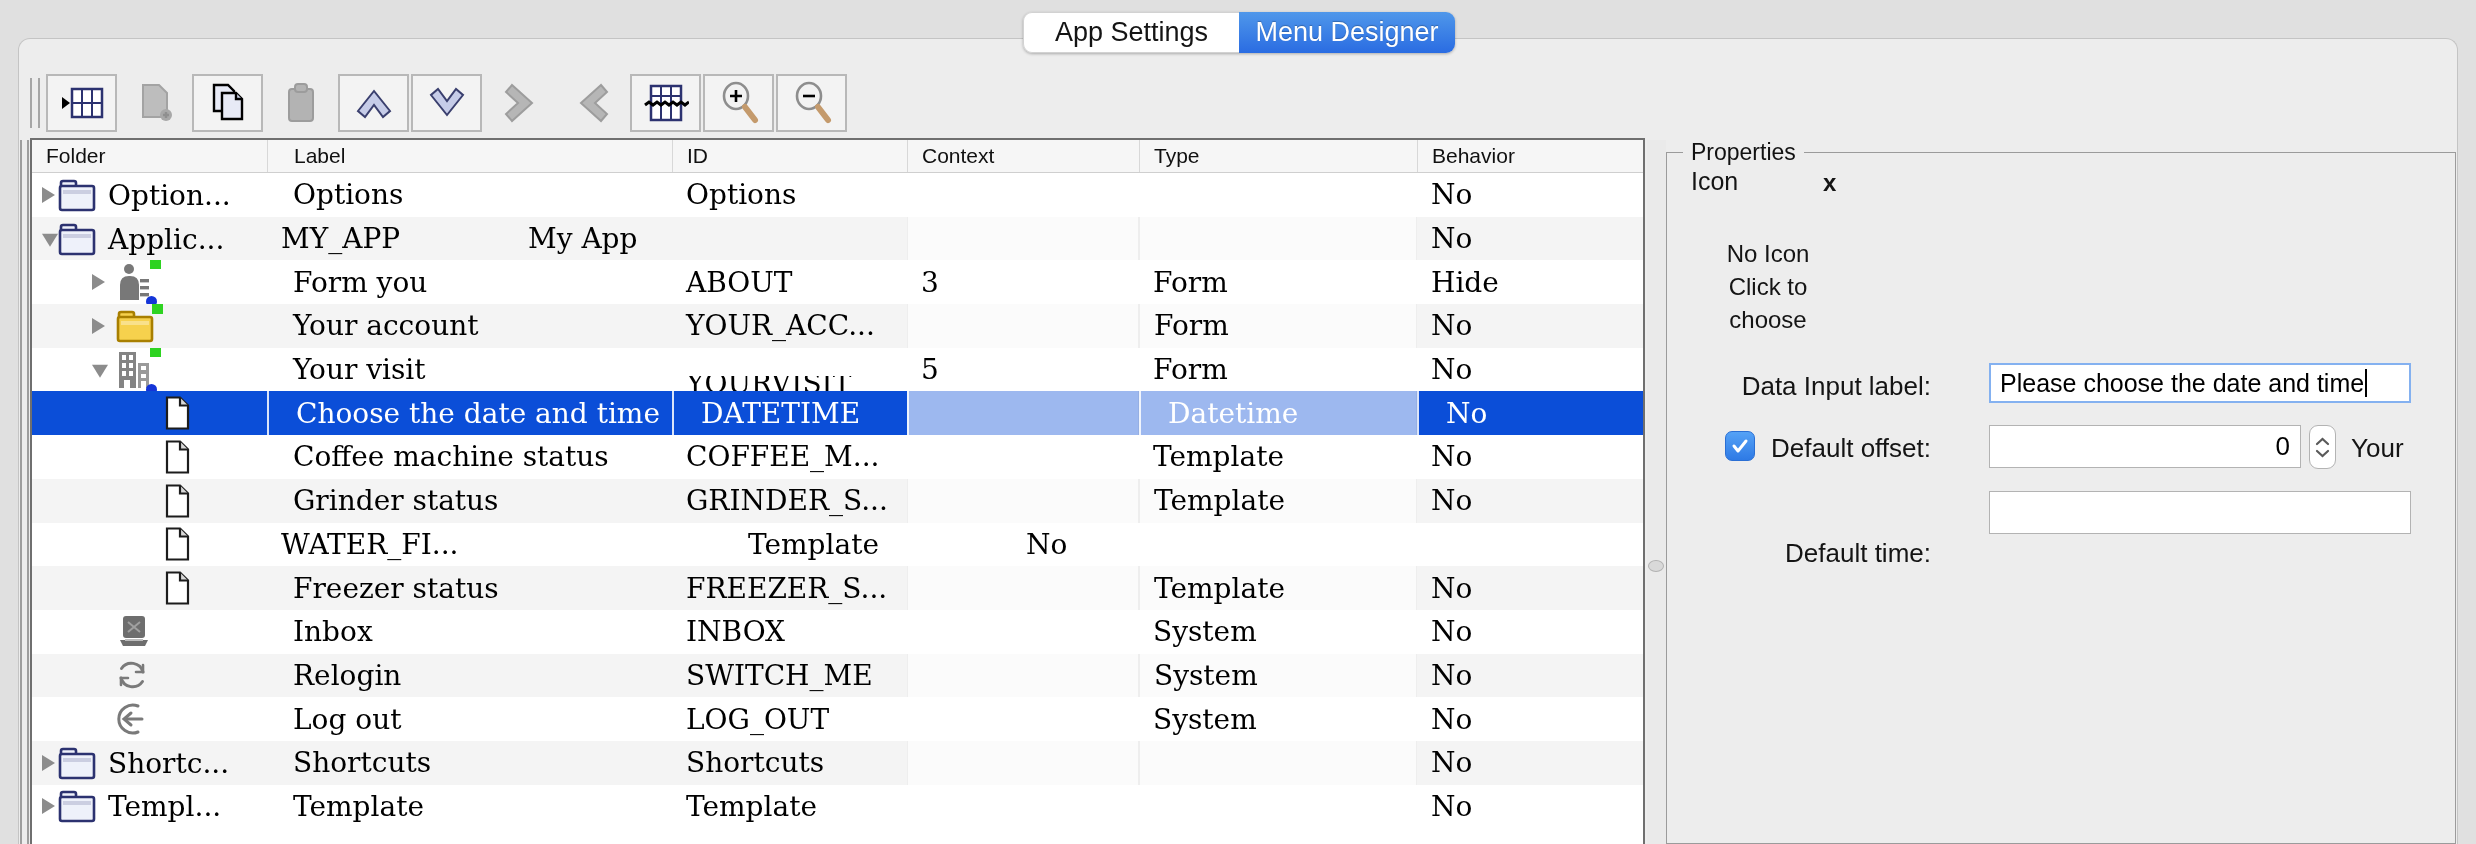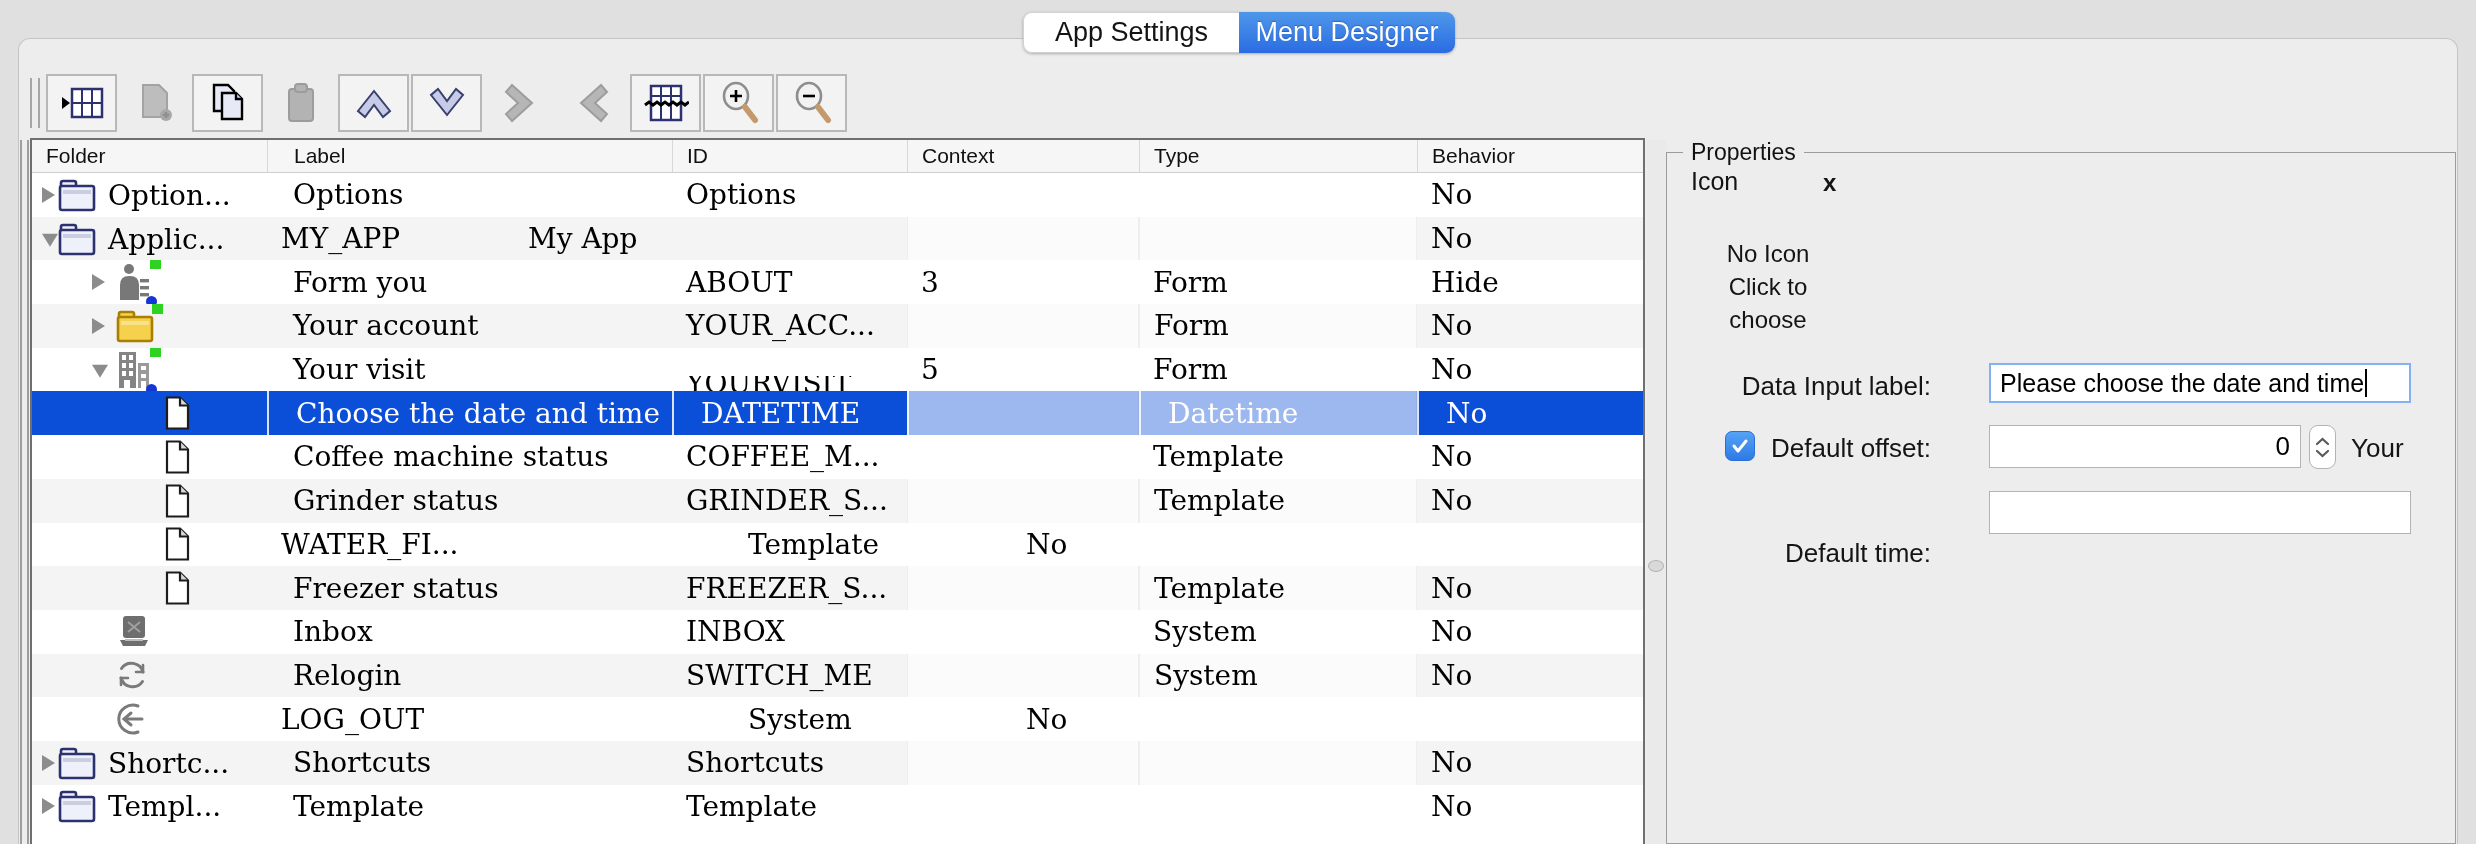--- a/index.html
+++ b/index.html
@@ -530,20 +530,23 @@
       <div class="trow">
         <div class="cell cell-folder" style="width: 235px;">
           <span class="ticon" style="left: 82px;">
             <svg width="36" height="38" viewBox="0 0 36 38" fill="none" stroke="#7a7a7a" stroke-width="3" stroke-linecap="round">
               <path d="M24 6 a14 14 0 1 0 0 26"></path>
               <path d="M28 19 h-17"></path>
               <path d="M17 13 l-7 6 7 6"></path>
             </svg>
           </span>
         </div>
+        <div class="cell cell-label" style="width: 405px;">
+          <span>Log out</span>
+        </div>
         <div class="cell cell-id" style="width: 235px;">
           <span>LOG_OUT</span>
         </div>
         <div class="cell cell-context" style="width: 232px;"></div>
         <div class="cell cell-type" style="width: 278px;">
           <span>System</span>
         </div>
         <div class="cell cell-behavior" style="width: 226px;">
           <span>No</span>
         </div>

